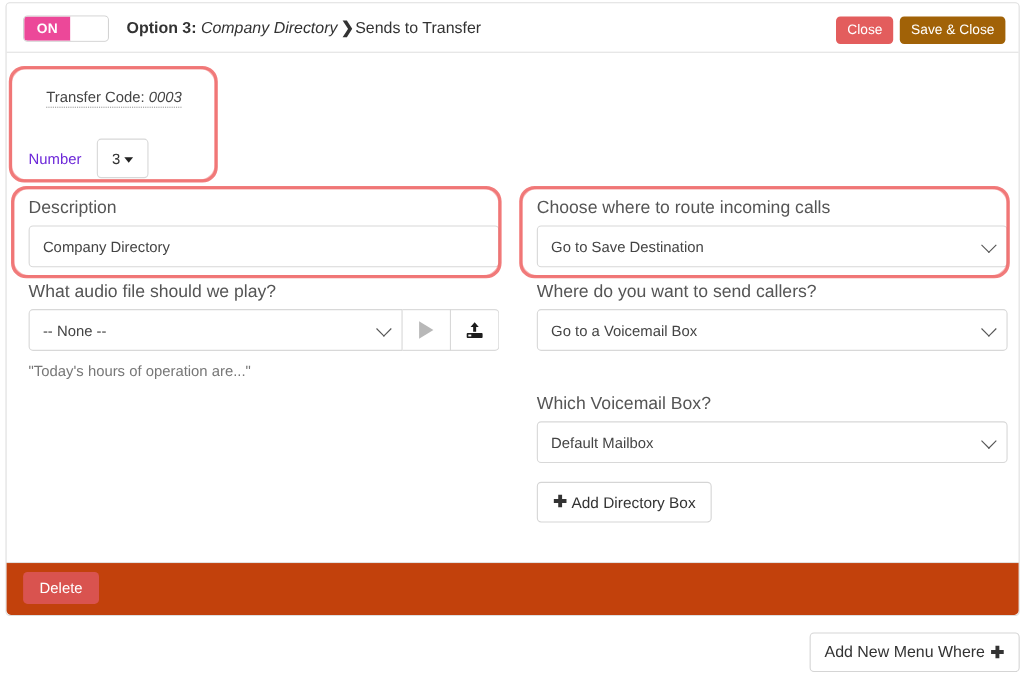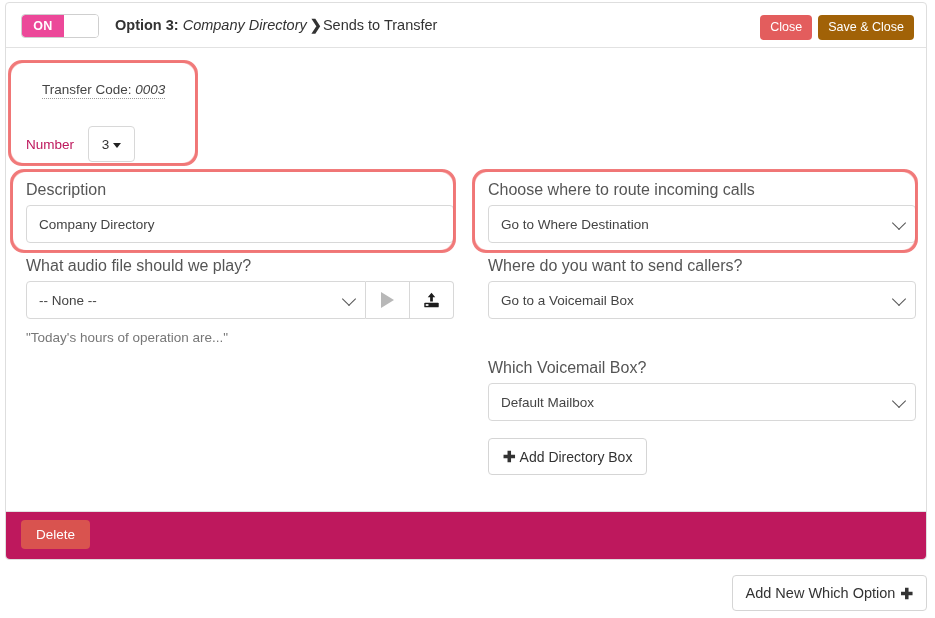--- a/index.html
+++ b/index.html
@@ -160,21 +160,21 @@
   .transfer-code .tc-val { font-style: italic; }
 
   .number-row {
     position: absolute;
     left: 20px;
     top: 78px;
     display: flex;
     align-items: center;
     gap: 14px;
   }
-  .number-label { font-size: 13.5px; color: #be185d; }
+  .number-label { font-size: 13.5px; color: #6d28d9; }
   .number-select {
     box-sizing: border-box;
     width: 47px;
     height: 36px;
     border: 1px solid #d8d8d8;
     border-radius: 4px;
     background: #ffffff;
     display: flex;
     align-items: center;
     justify-content: center;
@@ -251,21 +251,21 @@
     gap: 4px;
     cursor: pointer;
   }
   .plus-glyph { font-weight: bold; font-size: 15px; line-height: 1; }
 
   
   .card-footer {
     position: absolute;
     left: 0; right: 0; bottom: 0;
     height: 47px;
-    background: #be185d;
+    background: #c2410c;
     border-top: 1px solid #e2e2e2;
     border-radius: 0 0 4px 4px;
   }
   .btn-delete {
     position: absolute;
     left: 15px;
     top: 8px;
     background: #d9534f;
     color: #ffffff;
     border: none;
@@ -357,21 +357,21 @@
     <div class="col-left row-desc">
       <label class="lbl field-label">Description</label>
       <div class="control">
         <span>Company Directory</span>
       </div>
     </div>
 
     <div class="col-right row-desc">
       <label class="lbl field-label">Choose where to route incoming calls</label>
       <div class="control select">
-        <span>Go to Where Destination</span>
+        <span>Go to Save Destination</span>
         <span class="chevron"></span>
       </div>
     </div>
 
     <div class="col-left row-audio">
       <label class="lbl field-label">What audio file should we play?</label>
       <div class="audio-group">
         <div class="control select audio-select">
           <span>-- None --</span>
           <span class="chevron"></span>
@@ -413,19 +413,19 @@
     </div>
 
   </div>
 
   <div class="card-footer">
     <button class="btn-delete">Delete</button>
   </div>
 </div>
 
 <button class="add-menu-option">
-  <span>Add New Which Option</span>
+  <span>Add New Menu Where</span>
   <span class="plus-glyph">✚</span>
 </button>
 
 <div class="anno anno-transfer"></div>
 <div class="anno anno-desc"></div>
 <div class="anno anno-route"></div>
 
 </body></html>

